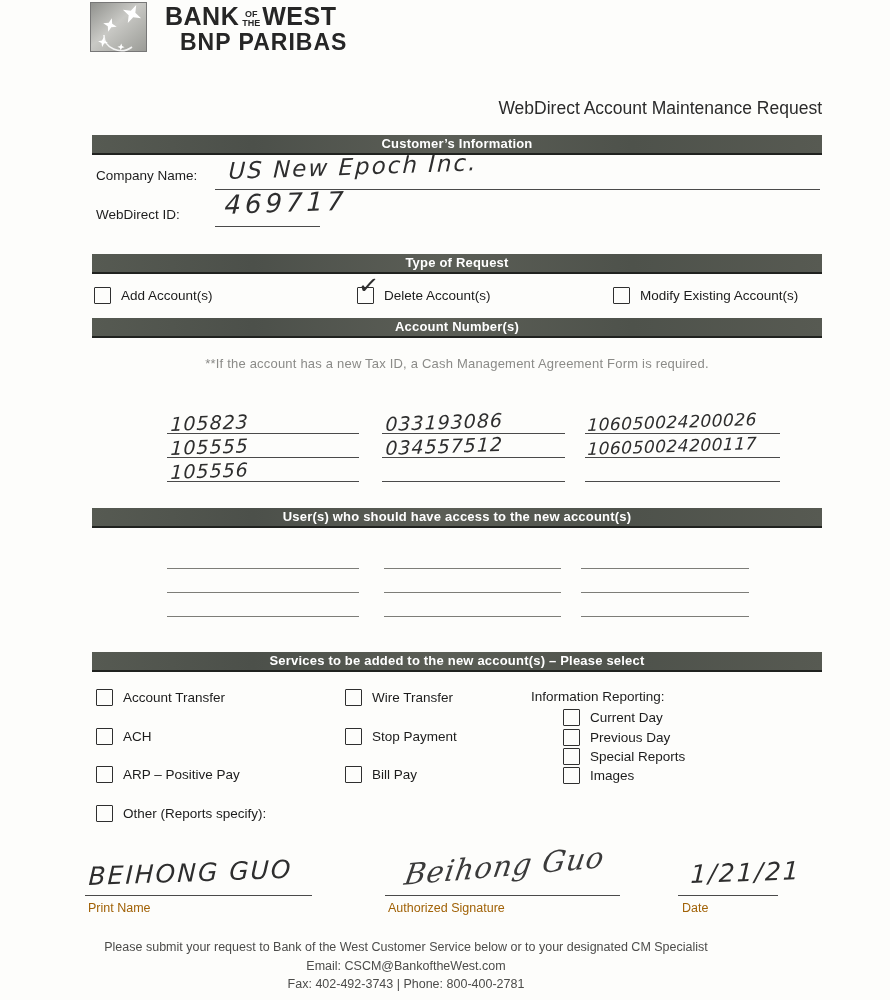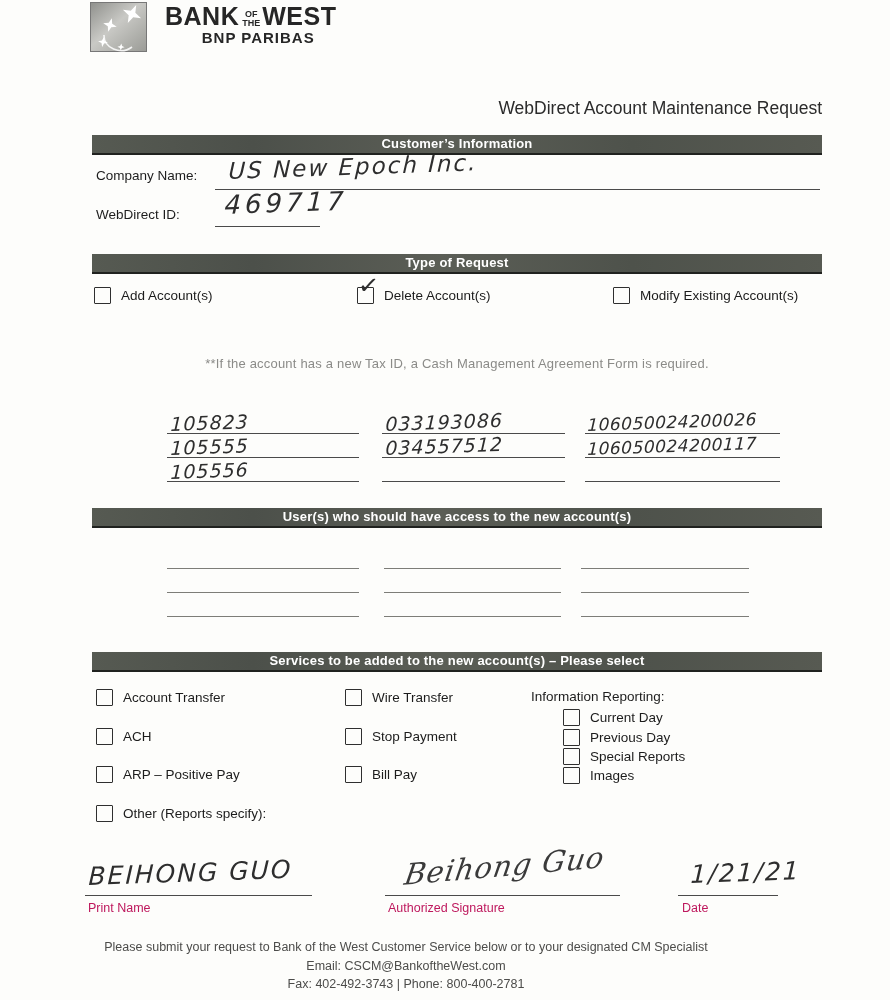--- a/index.html
+++ b/index.html
@@ -8,34 +8,34 @@
     background:#fdfdfb;
     font-family:"Liberation Sans", sans-serif;
     color:#222;overflow:hidden;
   }
   
   .logo{position:absolute;left:90px;top:2px;display:flex;align-items:flex-start;text-align:center;}
   .logo-square{width:57px;height:50px;display:block;}
   .logo-text{margin-left:18px;margin-top:2px;color:#262626;}
   .bank-line{font-weight:bold;font-size:25px;letter-spacing:0.5px;display:flex;align-items:flex-end;line-height:1;}
   .ofthe{display:inline-flex;flex-direction:column;font-size:9px;line-height:1;margin:0 2px 1px 3px;letter-spacing:0;}
-  .bnp{font-weight:bold;font-size:15px;letter-spacing:1px;line-height:1.15;margin-left:15px;}
+  .bnp{font-weight:bold;font-size:23px;letter-spacing:1px;line-height:1.15;margin-left:15px;}
   
   .doc-title{position:absolute;top:98px;right:68px;font-size:17.5px;font-weight:normal;color:#2b2b2b;}
   
   .bar{
     position:absolute;left:92px;width:730px;height:18px;
     background:linear-gradient(90deg,#565a52,#4c504a 22%,#5b5e56 48%,#4e524b 74%,#575a52);
     border-bottom:2px solid #20221f;
     color:#fff;font-weight:bold;font-size:13px;text-align:center;line-height:18px;
     letter-spacing:0.2px;
   }
   
   .plabel{position:absolute;font-size:13.5px;color:#1d1d1d;}
-  .small-label{position:absolute;font-size:12.5px;color:#be185d;}
+  .small-label{position:absolute;font-size:12.5px;color:#a16207;}
   
   .hw{
     position:absolute;font-family:"DejaVu Sans", sans-serif;font-style:italic;
     color:#2e2e2e;white-space:nowrap;transform:rotate(-2deg) skewX(-4deg);
     transform-origin:left bottom;
   }
   .hw-company{font-size:23px;letter-spacing:2px;}
   .hw-id{font-size:26px;letter-spacing:4px;}
   .hw-acct{font-size:19px;letter-spacing:1px;bottom:-2px;left:3px;}
   .hw-acct-wide{font-size:17px;letter-spacing:0.5px;bottom:-2px;left:2px;}
@@ -125,20 +125,21 @@
     <span class="box checked">
         <span class="mark">✓</span>
       </span>
     <span class="cb-label">Delete Account(s)</span>
   </div>
   <div class="checkitem" style="left:613px;top:287px">
     <span class="box"></span>
     <span class="cb-label">Modify Existing Account(s)</span>
   </div>
 
+  <div class="bar" style="top:318px">Account Number(s)</div>
   <div class="note">**If the account has a new Tax ID, a Cash Management Agreement Form is required.</div>
 
   <div class="acct-cell" style="left:167px;top:407px;width:192px">
     <span class="hw hw-acct">105823</span>
   </div>
   <div class="acct-cell" style="left:382px;top:407px;width:183px">
     <span class="hw hw-acct">033193086</span>
   </div>
   <div class="acct-cell" style="left:585px;top:407px;width:195px">
     <span class="hw hw-acct-wide">106050024200026</span>

